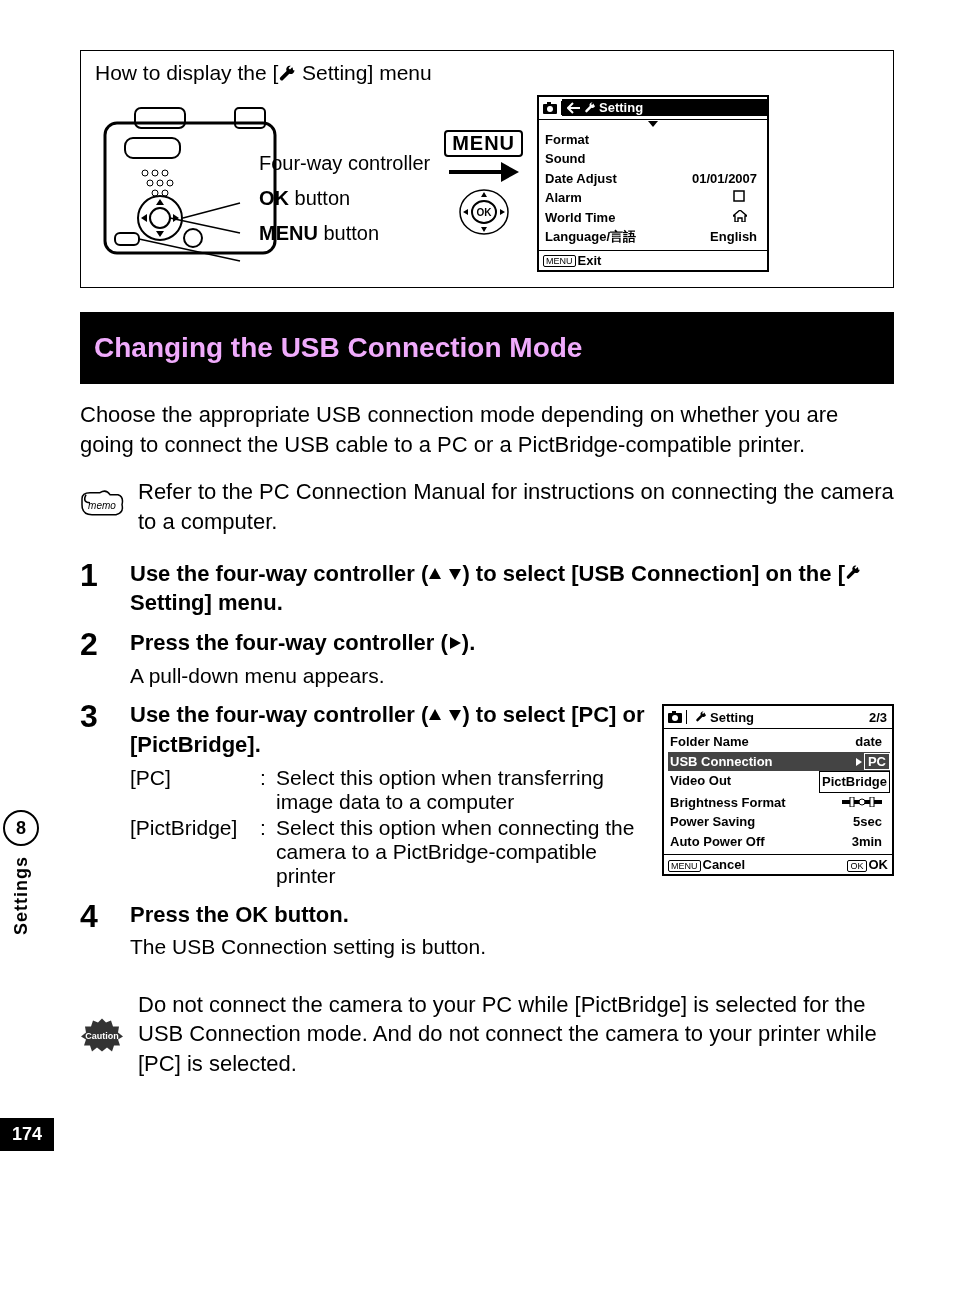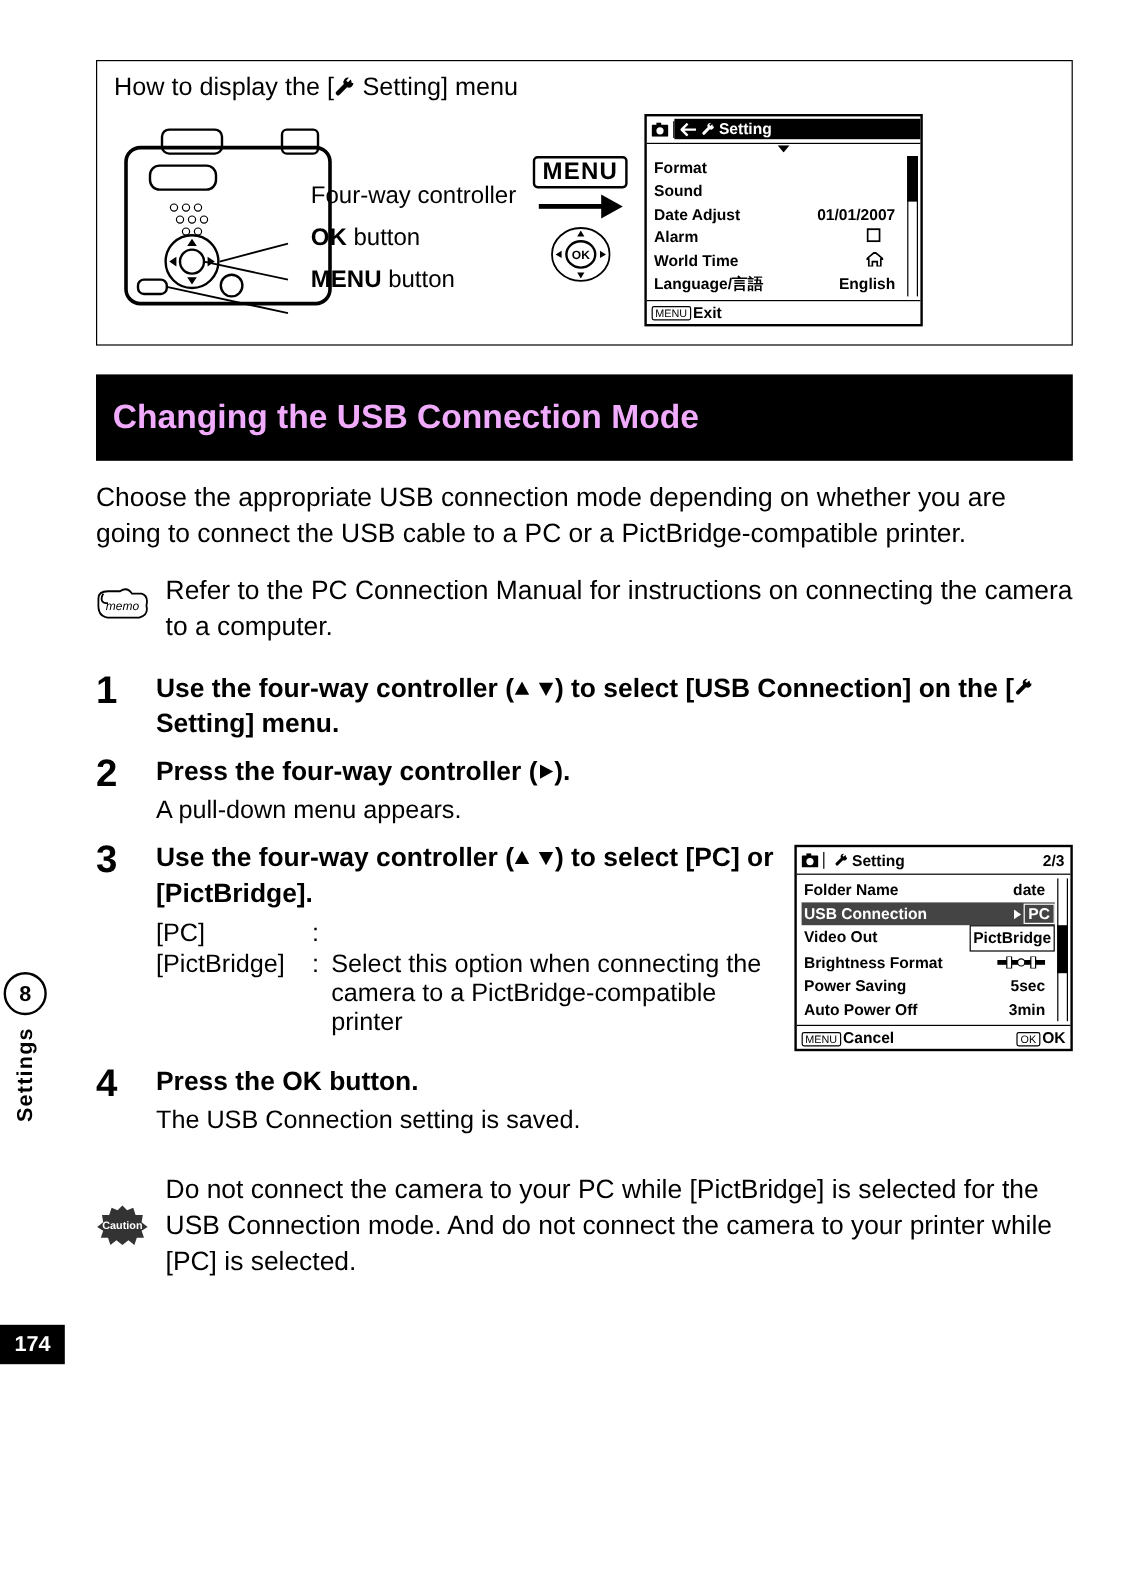--- a/index.html
+++ b/index.html
@@ -111,20 +111,21 @@
   flex: 1;
 }
 .screen-header .page-num {
   position: absolute;
   right: 5px;
   font-size: 13px;
 }
 .screen-body {
   display: flex;
   padding: 3px 2px 3px 6px;
+  flex-direction: column;
 }
 .screen-list {
   flex: 1;
 }
 .screen-row {
   display: flex;
   justify-content: space-between;
   line-height: 1.5;
 }
 .screen-row .val {
@@ -481,20 +482,21 @@
           <span>Use the four-way controller (</span><svg width="14" height="14">
               <path d="M7 1 L13 12 H1 Z" fill="#000"></path>
             </svg> <svg width="14" height="14">
               <path d="M1 2 H13 L7 13 Z" fill="#000"></path>
             </svg><span>) to select [PC] or [PictBridge].</span>
         </div>
         <div class="opt-table">
           <div class="opt-row">
             <div class="opt-key">[PC]</div>
             <div class="opt-colon">:</div>
+            <div class="opt-desc">Select this option when transferring image data to a computer</div>
           </div>
           <div class="opt-row">
             <div class="opt-key">[PictBridge]</div>
             <div class="opt-colon">:</div>
             <div class="opt-desc">Select this option when connecting the camera to a PictBridge-compatible printer</div>
           </div>
         </div>
       </div>
 
       <div class="screen" style="margin-top:4px; position:relative;">
@@ -560,21 +562,21 @@
     </div>
   </div>
 
   
   <div class="step">
     <div class="step-num">4</div>
     <div class="step-body">
       <div class="step-title">
         <span>Press the </span><span style="font-family:Arial;font-weight:bold;">OK</span><span> button.</span>
       </div>
-      <div class="step-sub">The USB Connection setting is saved.</div>
+      <div class="step-sub">The USB Connection setting is button.</div>
     </div>
   </div>
 
   <br>
   <div class="caution-row">
     <svg class="caution-icon" viewBox="0 0 44 36">
       <path d="M22 2 L26 6 L31 4 L33 10 L39 10 L38 16 L43 20 L38 23 L40 29 L34 29 L32 35 L27 31 L22 35 L17 31 L12 35 L10 29 L4 29 L6 23 L1 20 L6 16 L5 10 L11 10 L13 4 L18 6 Z" fill="#333"></path>
       <text x="22" y="22" text-anchor="middle" font-size="9" fill="#fff" font-weight="bold">Caution</text>
     </svg>
     <div class="memo-text">Do not connect the camera to your PC while [PictBridge] is selected for the USB Connection mode. And do not connect the camera to your printer while [PC] is selected.</div>

